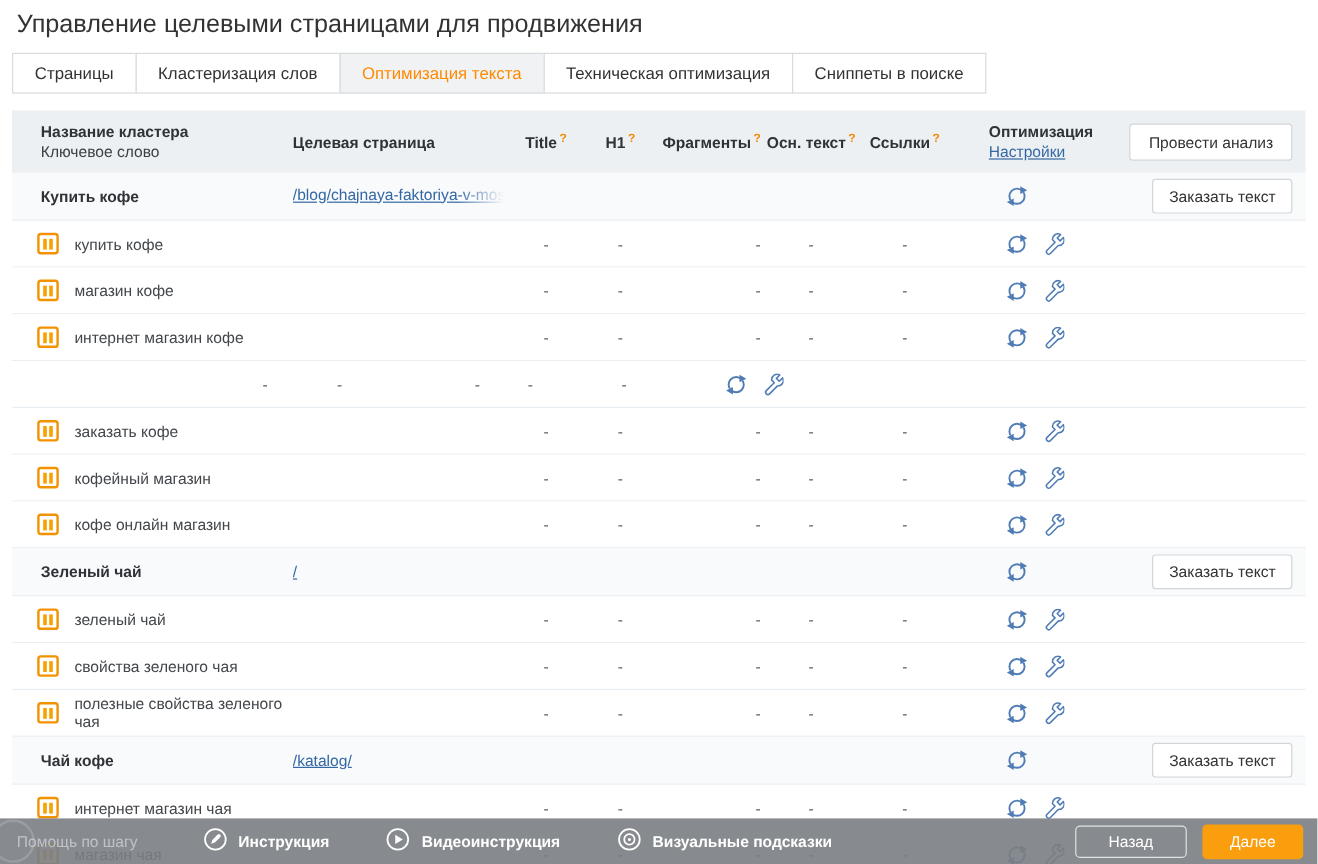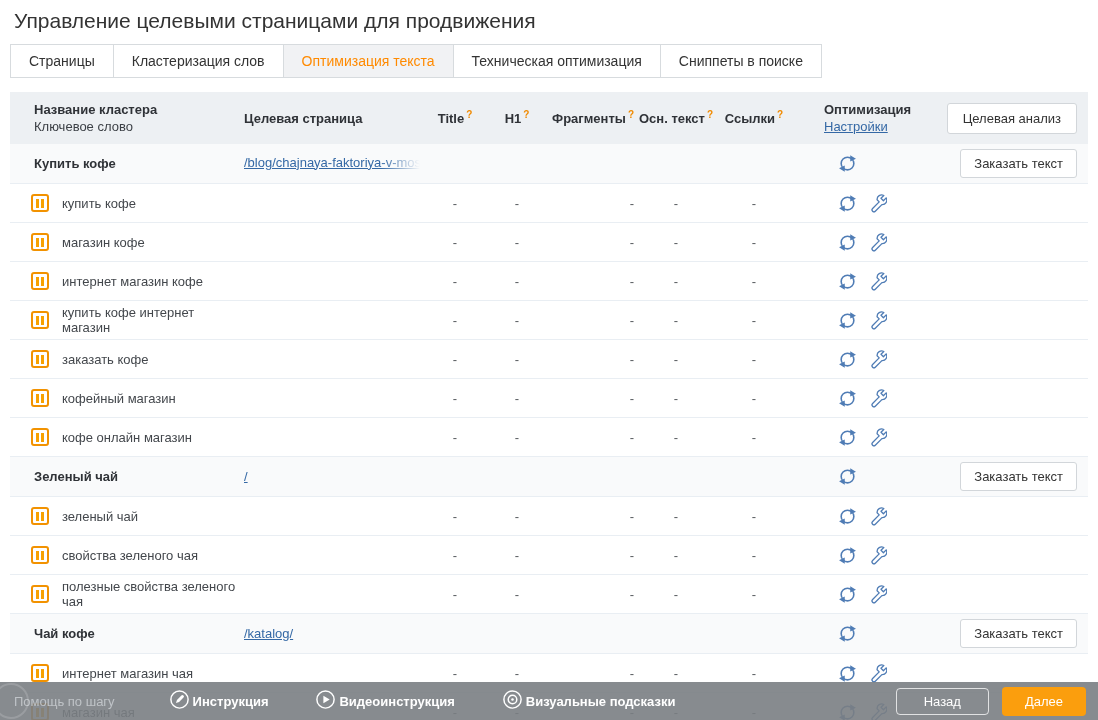--- a/index.html
+++ b/index.html
@@ -54,21 +54,21 @@
   .icon-pair { display:flex; align-items:center; gap:11px; padding-left:48px; }
   .c-opt.rowicons { padding-left:0; }
   .icon-btn { cursor:pointer; display:inline-flex; }
 
   
   .footer { position:absolute; left:0; right:0; bottom:0; height:38px;
     background:rgba(122,126,131,0.9); display:flex; align-items:center; z-index:5; color:#fff; }
   .footer-deco { position:absolute; left:-7px; top:1px; width:36px; height:36px;
     border:2px solid rgba(255,255,255,0.16); border-radius:50%; }
   .help-label { color:#bfc3c7; font-size:13px; margin-left:14px; }
-  .f-item { display:flex; align-items:center; gap:3px; font-size:13px; font-weight:700; cursor:pointer; }
+  .f-item { display:flex; align-items:center; gap:9px; font-size:13px; font-weight:700; cursor:pointer; }
   .f-item.i1 { margin-left:54px; }
   .f-item.i2 { margin-left:47px; }
   .f-item.i3 { margin-left:47px; }
   .f-spacer { flex:1; }
   .btn-back { background:transparent; border:1px solid rgba(255,255,255,0.75); color:#fff;
     border-radius:4px; padding:5px 27px; font-size:13px; cursor:pointer; margin-right:13px; }
   .btn-next { background:#fb9e0d; border:none; color:#fff; font-weight:400;
     border-radius:4px; padding:7px 23px; font-size:13px; cursor:pointer; margin-right:12px; }
 </style>
 </head>
@@ -94,21 +94,21 @@
     <div class="c-m1 h-bold"><span>Title</span><span class="qmark">?</span></div>
     <div class="c-m2 h-bold"><span>H1</span><span class="qmark">?</span></div>
     <div class="c-m3 h-bold"><span>Фрагменты</span><span class="qmark">?</span></div>
     <div class="c-m4 h-bold"><span>Осн. текст</span><span class="qmark">?</span></div>
     <div class="c-m5 h-bold"><span>Ссылки</span><span class="qmark">?</span></div>
     <div class="c-opt">
       <div class="h-bold">Оптимизация</div>
       <div class="settings-link link">Настройки</div>
     </div>
     <div class="c-act">
-      <button class="btn-light">Целевая анализ</button>
+      <button class="btn-light">Провести анализ</button>
     </div>
   </div>
   <div>
       <div class="row group">
     <div class="c-cluster group-name">Купить кофе</div>
     <div class="c-page"><span class="link" style="display: inline-block; max-width: 176px; white-space: nowrap; overflow: hidden; mask-image: linear-gradient(90deg, rgb(0, 0, 0) 78%, transparent 100%);">/blog/chajnaya-faktoriya-v-moskve</span></div>
     <div class="c-m1"></div>
         <div class="c-m2"></div>
         <div class="c-m3"></div>
         <div class="c-m4"></div>
@@ -226,27 +226,20 @@
       <span class="icon-btn">
         <svg width="19" height="19" viewBox="0 0 19 19">
           <path d="M11.2 7.9 L4.6 14.5 a1.9 1.9 0 1 0 2.7 2.7 L13.9 10.6 a4.5 4.5 0 0 0 4.3-6.7 l-2.8 2.8 -2.4-2.4 2.8-2.8 a4.5 4.5 0 0 0 -6.7 4.3 z" fill="none" stroke="#4f7cb5" stroke-width="1.3" stroke-linejoin="round"></path>
         </svg>
       </span>
     </div>
         </div>
     <div class="c-act"></div>
   </div>
       <div class="row">
-    <div class="kw-cell">
-      <span class="kw-icon">
-            <span></span>
-            <span></span>
-          </span>
-      <span class="kw-text">купить кофе интернет магазин</span>
-    </div>
     <div class="c-page"></div>
     <div class="c-m1 dash">-</div>
     <div class="c-m2 dash">-</div>
     <div class="c-m3 dash">-</div>
     <div class="c-m4 dash">-</div>
     <div class="c-m5 dash">-</div>
     <div class="c-opt rowicons">
           <div class="icon-pair">
       <span class="icon-btn">
         <svg width="19" height="19" viewBox="0 0 18 18">

